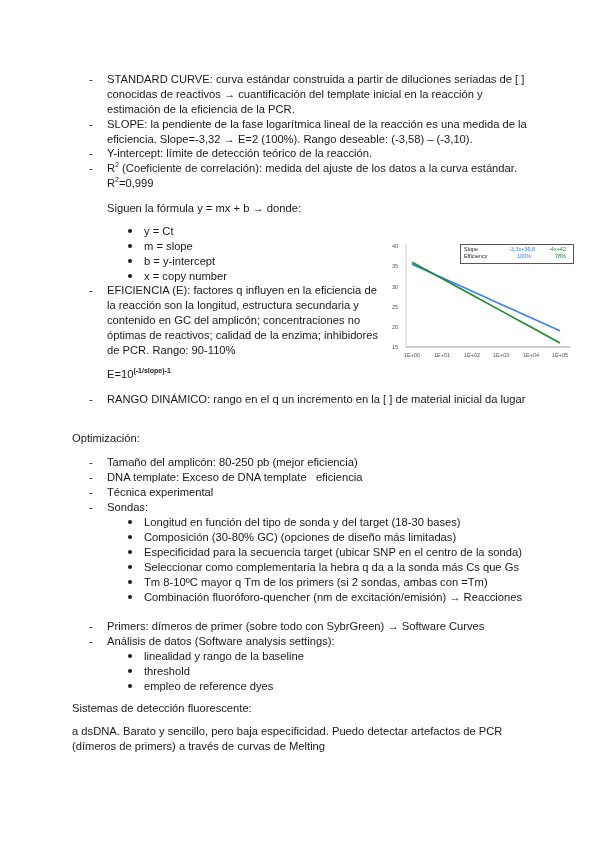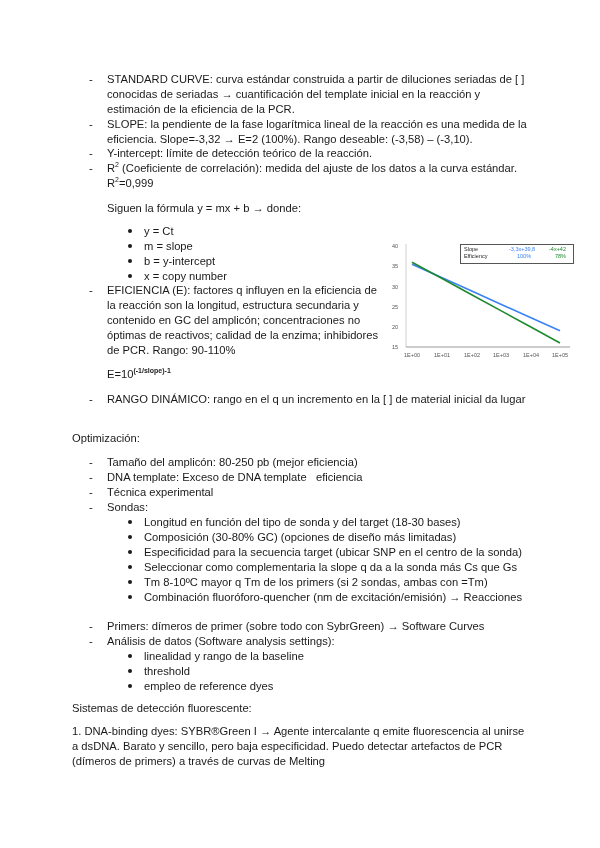--- a/index.html
+++ b/index.html
@@ -22,21 +22,21 @@
   .legend .v1 { position:absolute; left:48px; color:#3b82f6; white-space:nowrap; }
   .legend .v2 { position:absolute; left:88px; color:#1e8a2e; white-space:nowrap; }
 </style>
 </head>
 <body>
 
 <div class="dash-item" style="top:72px;">
   <span class="mark">-</span>
   <div class="txt">
     <div>STANDARD CURVE: curva estándar construida a partir de diluciones seriadas de [ ]</div>
-    <div>conocidas de seriadas → cuantificación del template inicial en la reacción y</div>
+    <div>conocidas de reactivos → cuantificación del template inicial en la reacción y</div>
     <div>estimación de la eficiencia de la PCR.</div>
   </div>
 </div>
 
 <div class="dash-item" style="top:117px;">
   <span class="mark">-</span>
   <div class="txt">
     <div>SLOPE: la pendiente de la fase logarítmica lineal de la reacción es una medida de la</div>
     <div>eficiencia. Slope=-3,32 → E=2 (100%). Rango deseable: (-3,58) – (-3,10).</div>
   </div>
@@ -153,21 +153,21 @@
 <div class="bullet-item" style="top:530px;">
   <span class="dot"></span>
   <span class="txt">Composición (30-80% GC) (opciones de diseño más limitadas)</span>
 </div>
 <div class="bullet-item" style="top:545px;">
   <span class="dot"></span>
   <span class="txt">Especificidad para la secuencia target (ubicar SNP en el centro de la sonda)</span>
 </div>
 <div class="bullet-item" style="top:560px;">
   <span class="dot"></span>
-  <span class="txt">Seleccionar como complementaria la slope q da a la sonda más Cs que Gs</span>
+  <span class="txt">Seleccionar como complementaria la hebra q da a la sonda más Cs que Gs</span>
 </div>
 <div class="bullet-item" style="top:575px;">
   <span class="dot"></span>
   <span class="txt">Tm 8-10ºC mayor q Tm de los primers (si 2 sondas, ambas con =Tm)</span>
 </div>
 <div class="bullet-item" style="top:590px;">
   <span class="dot"></span>
   <span class="txt">
     <div>Combinación fluoróforo-quencher (nm de excitación/emisión) → Reacciones</div>
   </span>
@@ -190,16 +190,15 @@
   <span class="dot"></span>
   <span class="txt">threshold</span>
 </div>
 <div class="bullet-item" style="top:679px;">
   <span class="dot"></span>
   <span class="txt">empleo de reference dyes</span>
 </div>
 
 <div class="heading" style="top:701px;">Sistemas de detección fluorescente:</div>
 <div class="abs" style="left:72px; top:724px;">
-  <div style="white-space:nowrap;">1. DNA-binding dyes: SYBR®Green I → Agente intercalante q emite fluorescencia al unirse</div>
   <div style="white-space:nowrap;">a dsDNA. Barato y sencillo, pero baja especificidad. Puedo detectar artefactos de PCR</div>
   <div style="white-space:nowrap;">(dímeros de primers) a través de curvas de Melting</div>
 </div>
 
 </body></html>

